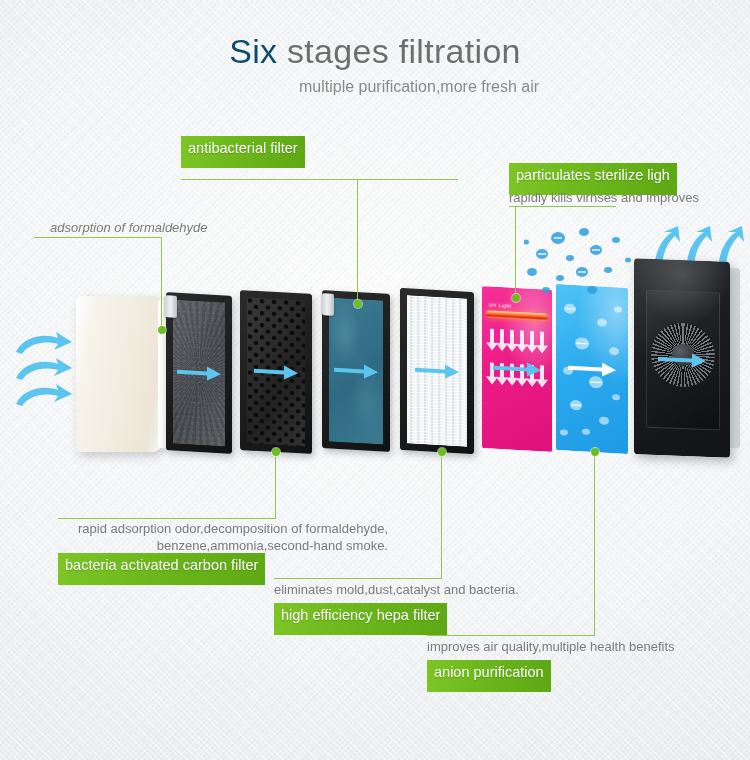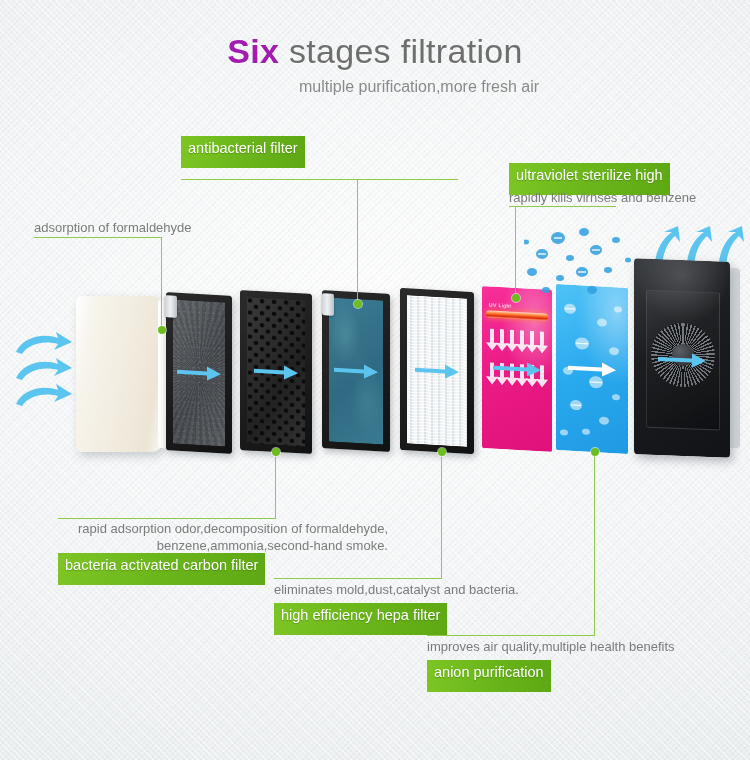--- a/index.html
+++ b/index.html
@@ -12,21 +12,21 @@
       radial-gradient(ellipse 120% 80% at 50% 42%, #fdfdfd 0%, #f3f5f6 48%, #e6eaec 100%);
   }
   .stage{position:absolute;left:0;top:0;width:750px;height:760px;}
 
   
   .title{
     position:absolute;left:0;top:32px;width:750px;text-align:center;
     font-size:34px;letter-spacing:.3px;color:#6e6e6e;font-weight:400;
     text-shadow:0 1px 1px rgba(255,255,255,.9);
   }
-  .title .hl{color:#a21caf;font-weight:bold;}
+  .title .hl{color:#0c4a6e;}
   .subtitle{
     position:absolute;left:0;top:78px;width:750px;text-align:center;
     font-size:16px;color:#8a8a8a;font-weight:400;padding-left:44px;
   }
 
   
   .badge{
     position:absolute;color:#fff;font-size:14.5px;line-height:21px;
     padding:2px 7px 9px 7px;white-space:nowrap;
     background:linear-gradient(to right,#7cc524 0%,#6cb71b 45%,#5ea814 100%);
@@ -319,32 +319,32 @@
       <div class="fanbox">
         <div class="fan"></div>
         <div class="fanhub"></div>
       </div>
     </div>
     <svg class="arrow" style="margin-top:2px;" width="48" height="18" viewBox="0 0 48 18">
       <path d="M0,7 L34,7 L34,2 L48,9 L34,16 L34,11 L0,11 Z" fill="#5cc5ef"></path>
     </svg>
   </div>
 
-  <div class="desc" style="left:34px;top:219px;">adsorption of formaldehyde</div>
+  <div class="desc" style="left:50px;top:219px;font-style:italic;">adsorption of formaldehyde</div>
   <div class="uline" style="left:34px;top:237px;width:128px;"></div>
   <div class="vline" style="left:161px;top:237px;height:93px;"></div>
   <div class="dot" style="left:158px;top:326px;"></div>
 
   <div class="badge" style="left:181px;top:136px;">antibacterial filter</div>
   <div class="uline" style="left:181px;top:179px;width:277px;"></div>
   <div class="vline" style="left:357px;top:179px;height:125px;"></div>
   <div class="dot" style="left:354px;top:300px;"></div>
 
-  <div class="badge" style="left:509px;top:163px;">ultraviolet sterilize high</div>
-  <div class="desc" style="left:509px;top:189px;">rapidly kills virnses and benzene</div>
+  <div class="badge" style="left:509px;top:163px;">particulates sterilize ligh</div>
+  <div class="desc" style="left:509px;top:189px;">rapidly kills virnses and improves</div>
   <div class="uline" style="left:509px;top:206px;width:107px;"></div>
   <div class="vline" style="left:515px;top:206px;height:92px;"></div>
   <div class="dot" style="left:512px;top:294px;"></div>
 
   <div class="vline" style="left:275px;top:452px;height:66px;"></div>
   <div class="dot" style="left:272px;top:448px;"></div>
   <div class="uline" style="left:58px;top:518px;width:218px;"></div>
   <div class="desc two" style="left:58px;top:520px;">rapid adsorption odor,decomposition of formaldehyde, benzene,ammonia,second-hand smoke.</div>
   <div class="badge" style="left:58px;top:553px;">bacteria activated carbon filter</div>
 

